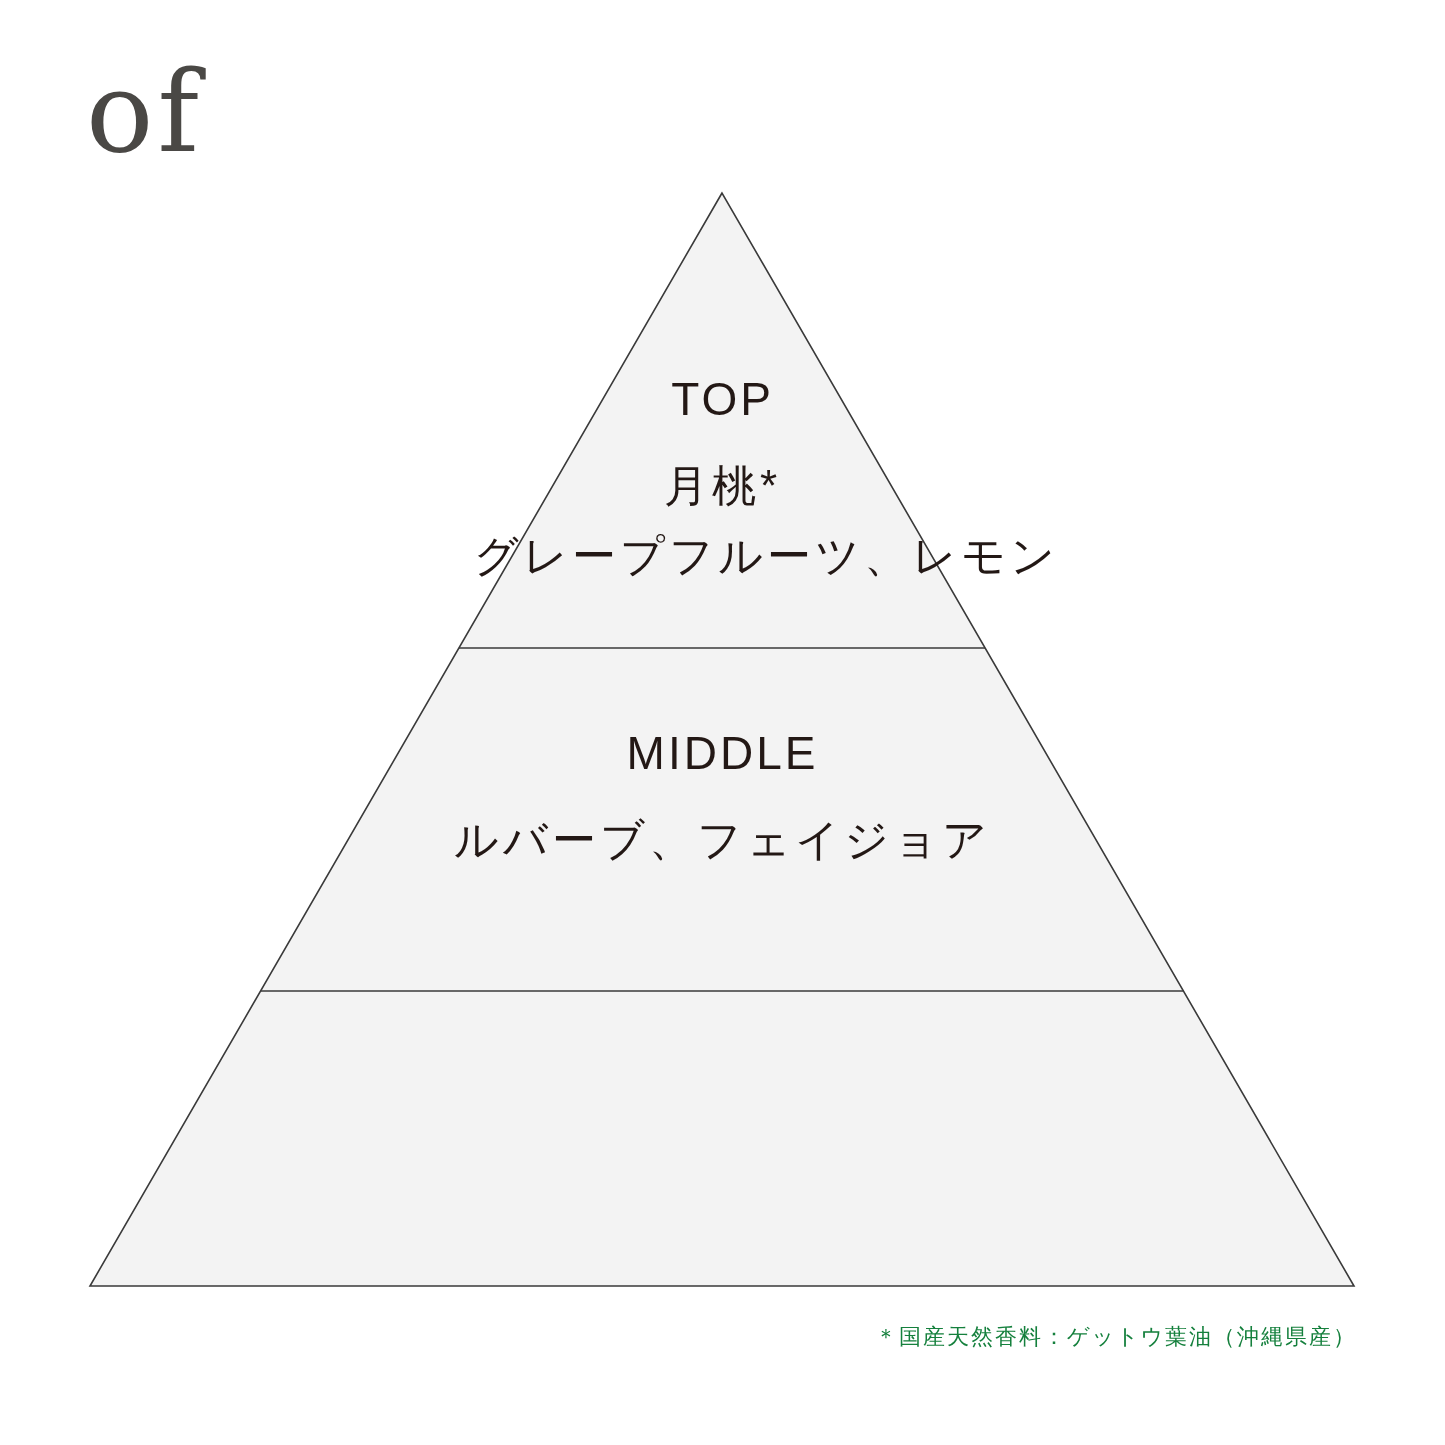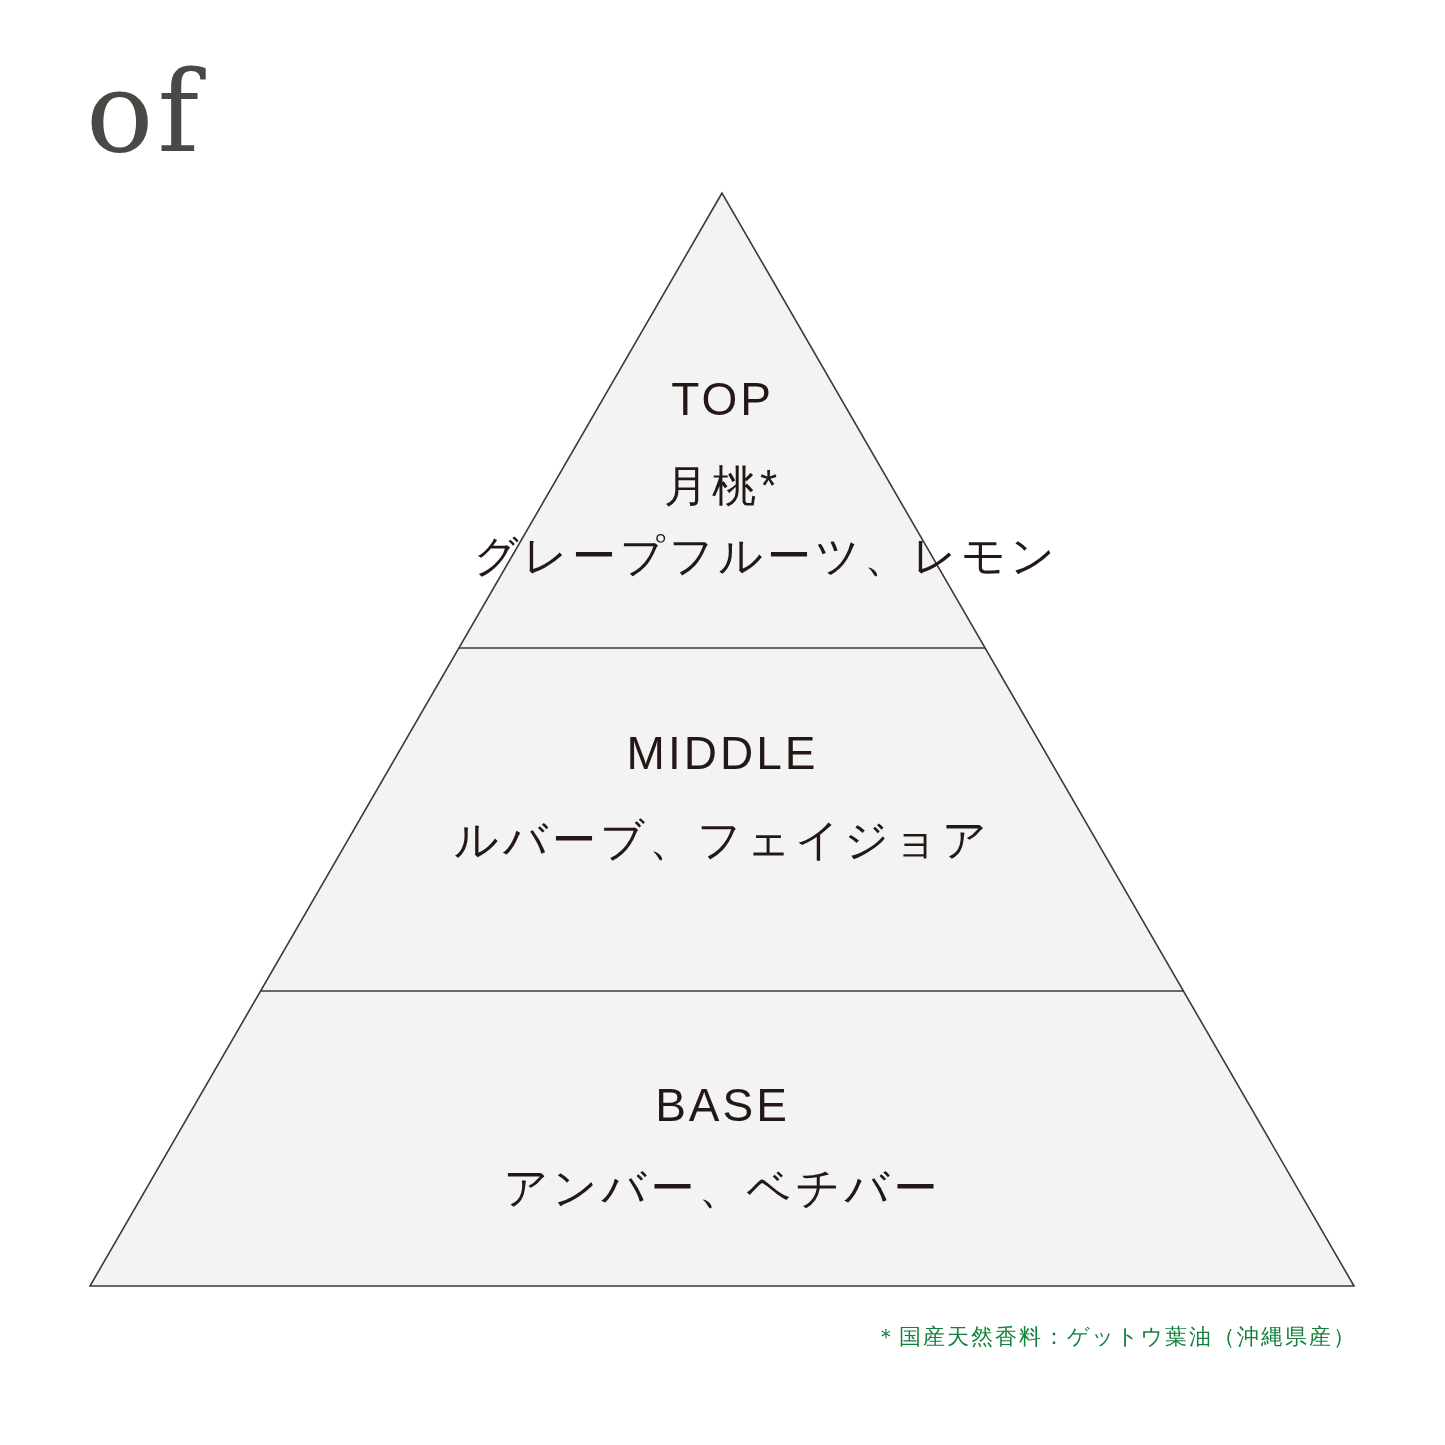--- a/index.html
+++ b/index.html
@@ -82,21 +82,15 @@
     <div class="tier-line">グレープフルーツ、レモン</div>
   </div>
 
   <div class="tier-text" style="top:730px;">
     <div class="tier-title">MIDDLE</div>
   </div>
   <div class="tier-text" style="top:818px;">
     <div class="tier-line">ルバーブ、フェイジョア</div>
   </div>
 
-  <div class="tier-text" style="top:1082px;">
-    <div class="tier-title">BASE</div>
-  </div>
-  <div class="tier-text" style="top:1166px;">
-    <div class="tier-line">アンバー、ベチバー</div>
-  </div>
 
   <div class="footnote">＊国産天然香料：ゲットウ葉油（沖縄県産）</div>
 </div>
 
 </body></html>

